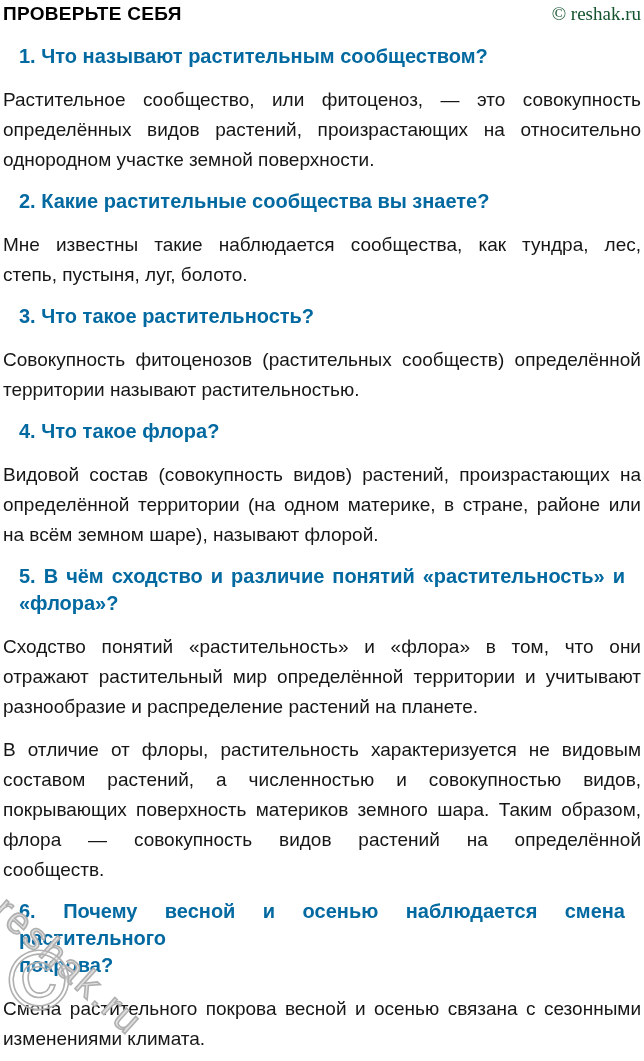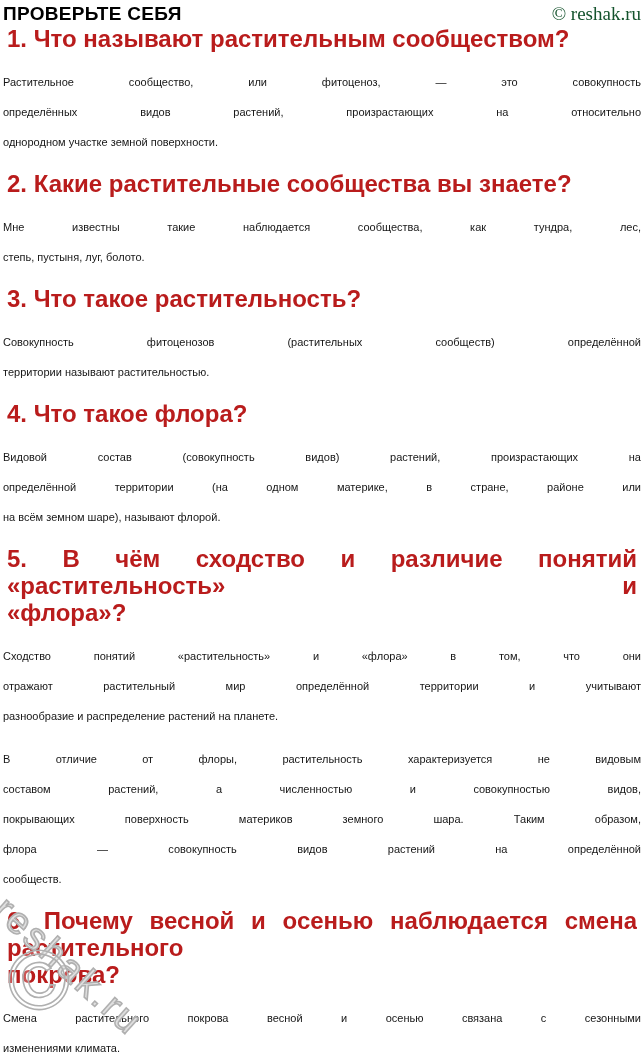--- a/index.html
+++ b/index.html
@@ -2,25 +2,25 @@
 <html><head>
 <meta charset="utf-8">
 <style>
   html,body{margin:0;padding:0;}
   body{
     width:644px;height:1061px;overflow:hidden;position:relative;
     background:#ffffff;color:#141414;
     font-family:"Liberation Sans",sans-serif;
   }
   .page{padding:2px 3px 0 3px;position:relative;}
-  .topbar{display:flex;justify-content:space-between;align-items:flex-start;line-height:23px;}
+  .topbar{display:flex;justify-content:space-between;align-items:flex-start;margin-bottom:18px;line-height:23px;}
   .title{font-weight:bold;font-size:19px;letter-spacing:.3px;color:#000;}
   .copyright{font-family:"Liberation Serif",serif;font-size:19px;color:#14532d;}
-  .q{font-weight:bold;font-size:24px;line-height:27px;color:#b91c1c;margin:0 4px 15px;}
-  .a{font-size:11px;line-height:30px;color:#161616;margin:12px 0 13px;}
+  .q{font-weight:bold;font-size:20px;line-height:27px;color:#0369a1;margin:0 16px 15px;}
+  .a{font-size:19px;line-height:30px;color:#161616;margin:12px 0 13px;}
   .line{text-align:justify;text-align-last:justify;white-space:normal;overflow:hidden;}
   .line.last{text-align-last:left;}
   .wm-text{
     position:absolute;left:14px;top:888px;z-index:3;pointer-events:none;
     transform:rotate(42deg);transform-origin:0 0;
     font-size:38px;letter-spacing:3px;font-weight:400;
     color:rgba(255,255,255,.6);
     -webkit-text-stroke:1.6px #b0b0b0;
     text-shadow:0 0 0 #b0b0b0;
   }

